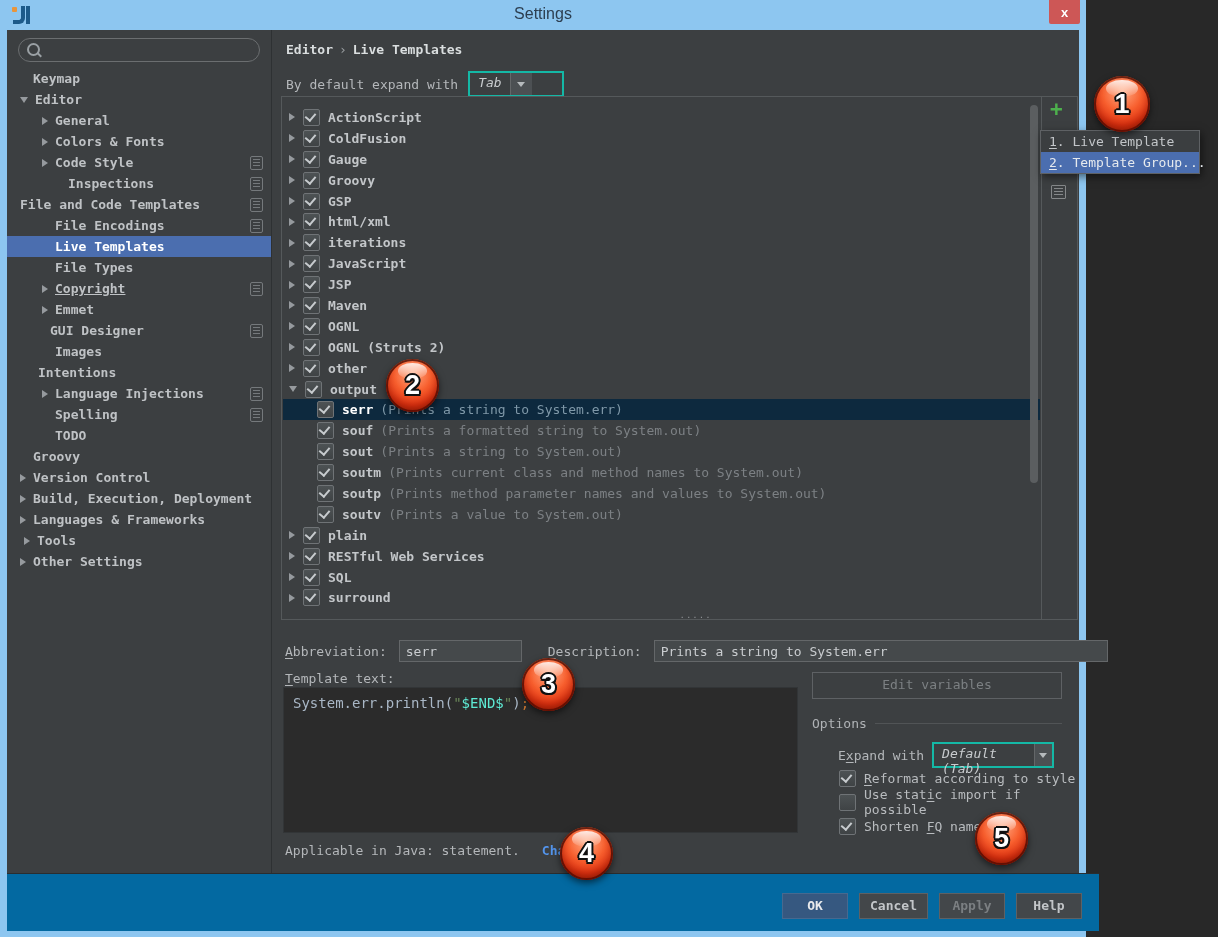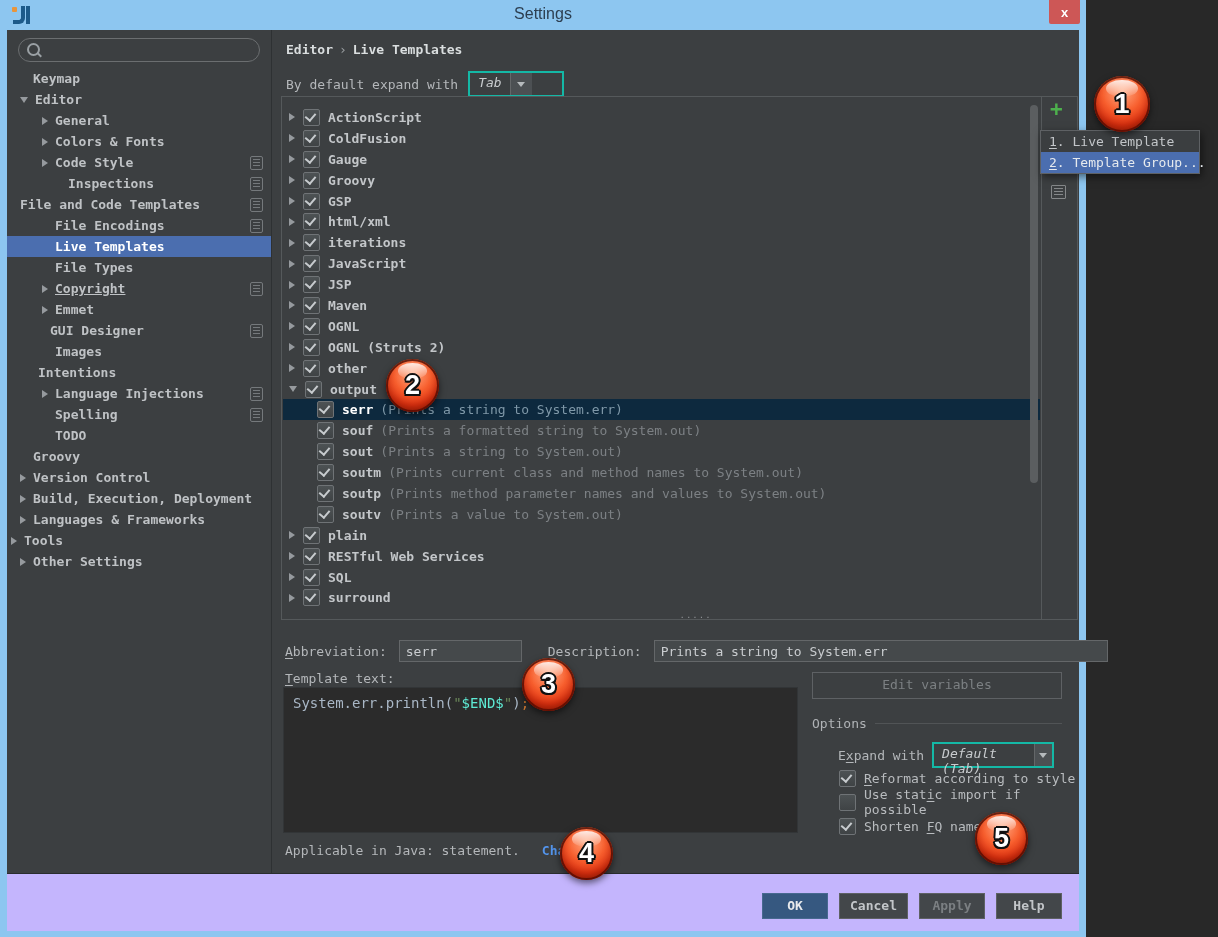--- a/index.html
+++ b/index.html
@@ -85,21 +85,21 @@
   .options-hdr .line{flex:1;height:1px;background:#515456;margin-left:8px;}
   .expandwith-row{position:absolute;left:566px;top:712px;display:flex;align-items:center;color:#b4b7ba;}
   .expandwith-row .combo{margin-left:8px;width:118px;}
   .opt-checks{position:absolute;left:567px;top:736px;}
   .opt-check{display:flex;align-items:center;height:24px;color:#b9bcbf;cursor:pointer;}
   .opt-check .cb{margin-right:8px;}
   .applicable-row{position:absolute;left:13px;top:813px;display:flex;align-items:center;color:#b4b7ba;}
   .link{color:#5394ec;font-weight:bold;margin-left:22px;cursor:pointer;}
 
   
-  .footer{position:absolute;left:0;top:843px;width:1072px;height:57px;background:#c4b5fd;border-top:1px solid #2a2d2f;}
+  .footer{position:absolute;left:0;top:843px;width:1072px;height:57px;background:#0369a1;border-top:1px solid #2a2d2f;padding-left:20px;}
   .footer .btns{position:absolute;right:17px;top:19px;display:flex;gap:11px;}
   .btn{min-width:66px;height:26px;background:#43474a;border:1px solid #5e6164;color:#c3c6c9;
        font:bold 13px "DejaVu Sans Mono",monospace;text-align:center;line-height:24px;padding:0 10px;box-sizing:border-box;cursor:pointer;}
   .btn.primary{background:#365880;border-color:#47698f;color:#e8eaec;}
   .btn.disabled{color:#7b7f82;cursor:default;}
 
   
   .popup{position:absolute;left:1040px;top:130px;width:158px;background:#3b3e40;border:1px solid #5e6164;
          box-shadow:2px 3px 8px rgba(0,0,0,.5);z-index:40;}
   .popup-row{height:21px;line-height:21px;padding:0 8px;color:#c3c6c9;cursor:pointer;white-space:nowrap;}
@@ -231,21 +231,21 @@
               <span>Version Control</span>
             </div>
             <div class="side-row" style="padding-left: 13px;">
               <span class="tri right"></span>
               <span>Build, Execution, Deployment</span>
             </div>
             <div class="side-row" style="padding-left: 13px;">
               <span class="tri right"></span>
               <span>Languages &amp; Frameworks</span>
             </div>
-            <div class="side-row" style="padding-left: 4px;">
+            <div class="side-row" style="padding-left: 17px;">
               <span class="tri right"></span>
               <span>Tools</span>
             </div>
             <div class="side-row" style="padding-left: 13px;">
               <span class="tri right"></span>
               <span>Other Settings</span>
             </div>
           </div>
       </div>
 

